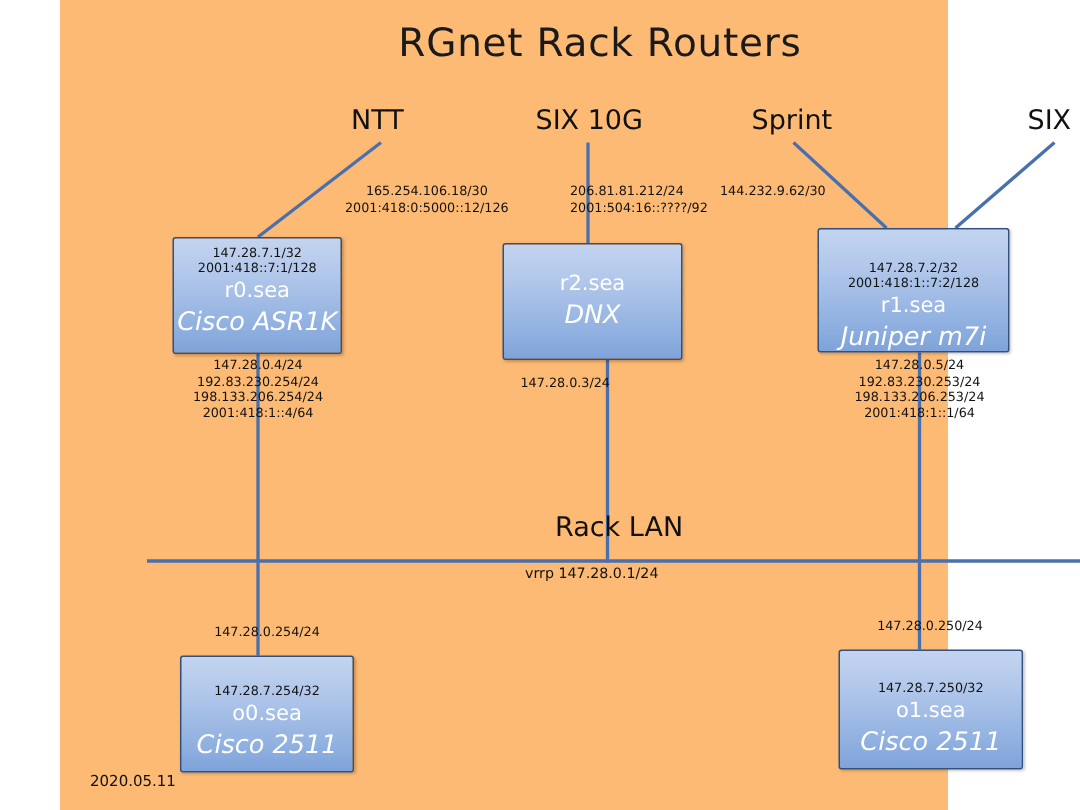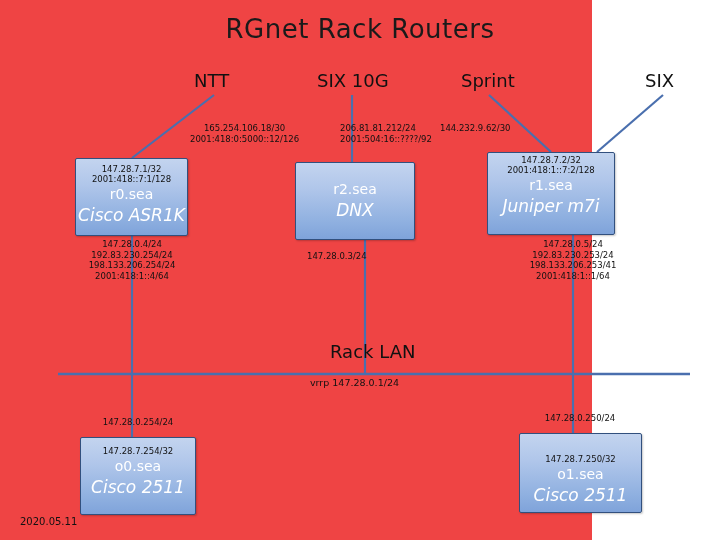--- a/index.html
+++ b/index.html
@@ -10,21 +10,22 @@
     width: 720px;
     height: 540px;
     background: #ffffff;
     font-family: "DejaVu Sans", sans-serif;
     overflow: hidden;
   }
   #canvas {
     position: relative;
     width: 592px;
     height: 540px;
-    background: #ef4444;
+    background: #fdba74;
+    margin-left: 40px;
   }
   #wires {
     position: absolute;
     left: 0;
     top: 0;
     width: 720px;
     height: 540px;
   }
   .title {
     position: absolute;
@@ -62,22 +63,22 @@
   }
   .node .model {
     font-size: 17px;
     line-height: 21px;
     color: #ffffff;
     font-style: italic;
     white-space: nowrap;
   }
   .node.r0 { left: 75px;  top: 158px; width: 113px; height: 78px; padding-top: 5px; }
   .node.r2 { left: 295px; top: 162px; width: 120px; height: 78px; padding-top: 16px; }
-  .node.r1 { left: 487px; top: 152px; width: 128px; height: 83px; padding-top: 2px; }
-  .node.o0 { left: 80px;  top: 437px; width: 116px; height: 78px; padding-top: 8px; }
+  .node.r1 { left: 505px; top: 152px; width: 128px; height: 83px; padding-top: 21px; }
+  .node.o0 { left: 80px;  top: 437px; width: 116px; height: 78px; padding-top: 18px; }
   .node.o1 { left: 519px; top: 433px; width: 123px; height: 80px; padding-top: 20px; }
 
   .peer {
     position: absolute;
     font-size: 18px;
     color: #111111;
     white-space: nowrap;
   }
   .iplabel {
     position: absolute;
@@ -180,21 +181,21 @@
     <div>192.83.230.254/24</div>
     <div>198.133.206.254/24</div>
     <div>2001:418:1::4/64</div>
   </div>
   <div class="iplabel" style="left:307px; top:251px;">
     <div>147.28.0.3/24</div>
   </div>
   <div class="iplabel c" style="left:493px; top:239px; width:160px;">
     <div>147.28.0.5/24</div>
     <div>192.83.230.253/24</div>
-    <div>198.133.206.253/41</div>
+    <div>198.133.206.253/24</div>
     <div>2001:418:1::1/64</div>
   </div>
 
   <div class="lan-label" style="left:330px; top:341px;">Rack LAN</div>
   <div class="vrrp" style="left:310px; top:377px;">vrrp 147.28.0.1/24</div>
 
   <div class="iplabel c" style="left:58px; top:417px; width:160px;">
     <div>147.28.0.254/24</div>
   </div>
   <div class="iplabel c" style="left:500px; top:413px; width:160px;text-align:center;">

